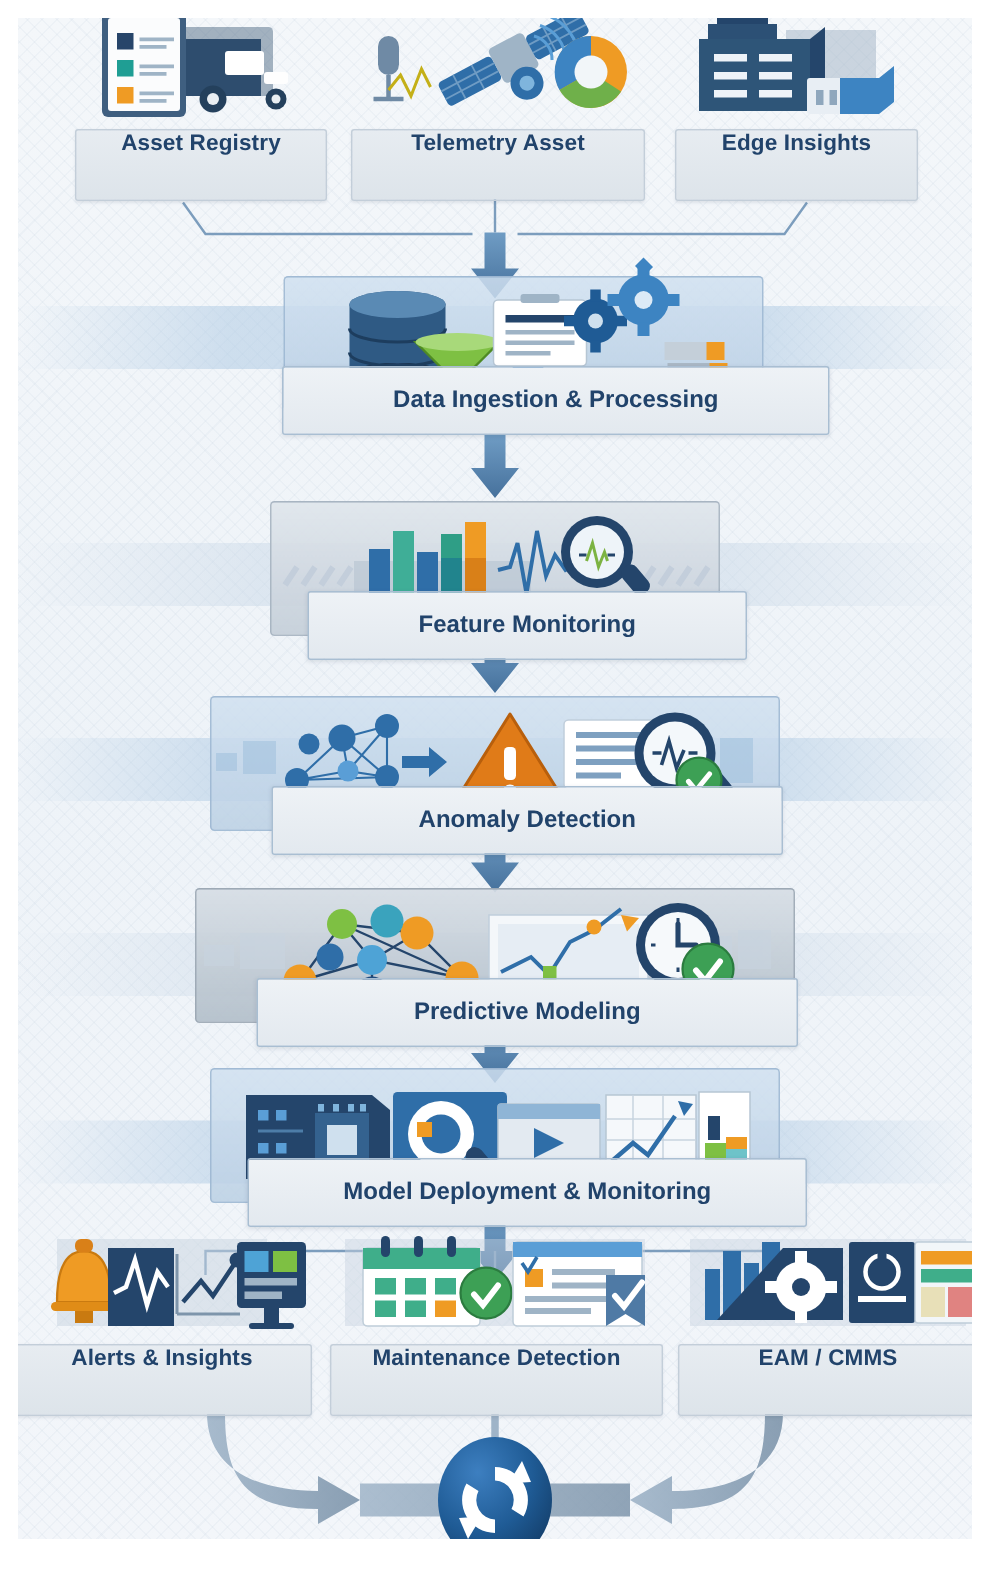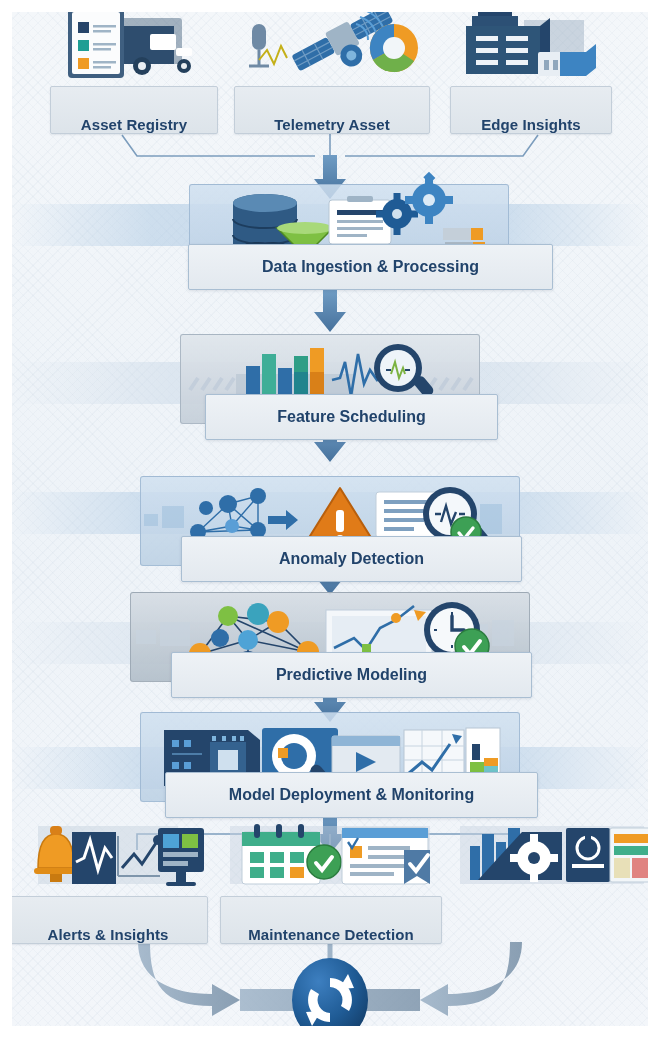--- a/index.html
+++ b/index.html
@@ -22,21 +22,21 @@
     pointer-events:none;}
   .band.soft{background:linear-gradient(90deg, rgba(255,255,255,0) 0%, rgba(198,214,230,.45) 25%, rgba(198,214,230,.5) 50%, rgba(198,214,230,.45) 75%, rgba(255,255,255,0) 100%);}
 
   
   .card{position:absolute;box-sizing:border-box;}
   .card .art{position:absolute;left:0;right:0;bottom:46px;height:92px;}
   .card .plate{
     position:absolute;left:0;right:0;bottom:0;height:46px;
     background:linear-gradient(180deg,#e7ecf1 0%,#dde4ea 100%);
     border:1px solid #c3ced9;border-radius:2px;
-    display:flex;align-items:flex-end;justify-content:center;
+    display:flex;align-items:flex-start;justify-content:center;
     box-shadow:0 1px 2px rgba(40,60,85,.10);
   }
   .card .plate span{
     font-size:15px;font-weight:bold;color:#21436b;letter-spacing:.1px;white-space:nowrap;
   }
 
   
   .stage{position:absolute;box-sizing:border-box;}
   .stage .panel{
     position:absolute;left:0;top:0;right:0;height:88px;
@@ -316,25 +316,25 @@
         <g transform="translate(218,30)">
           <circle r="24" fill="#24456b"></circle>
             <circle r="18" fill="#eef4f9"></circle>
           <path d="M-12 2 h5 M7 2 h5" stroke="#24456b" stroke-width="2"></path>
           <path d="M-7 6 l4 -12 l4 16 l4 -10 l2 6" stroke="#7cb342" stroke-width="2" fill="none"></path>
           <rect x="14" y="14" width="12" height="22" rx="5" fill="#24456b" transform="rotate(-40 14 14)"></rect>
         </g>
       </svg>
     </div>
     <div class="label" style="left:-18px;right:-18px">
-      <span>Feature Scheduling</span>
-    </div>
-  </div>
-
-  <div class="stage" style="left:128px;top:464px;width:380px;height:76px">
+      <span>Feature Monitoring</span>
+    </div>
+  </div>
+
+  <div class="stage" style="left:128px;top:452px;width:380px;height:76px">
     <div class="panel"></div>
     <div class="art">
       <svg viewBox="0 0 380 84" width="380" height="84">
         <g fill="#9fc0dd" opacity=".55">
           <rect x="4" y="34" width="14" height="12"></rect>
             <rect x="22" y="26" width="22" height="22"></rect>
           <rect x="300" y="24" width="18" height="16"></rect>
             <rect x="322" y="30" width="14" height="10"></rect>
           <rect x="300" y="44" width="30" height="10"></rect>
             <rect x="340" y="24" width="22" height="30"></rect>
@@ -597,15 +597,18 @@
         <circle cx="136" cy="42" r="11" fill="none" stroke="#ffffff" stroke-width="3"></circle>
         <rect x="133" y="28" width="6" height="8" fill="#24456b"></rect>
         <rect x="120" y="58" width="32" height="4" fill="#ffffff"></rect>
         <rect x="158" y="22" width="42" height="54" rx="2" fill="#f2f6f9" stroke="#bfcdd9"></rect>
         <rect x="162" y="28" width="34" height="9" fill="#ef9b24"></rect>
         <rect x="162" y="40" width="34" height="9" fill="#3fae8a"></rect>
         <rect x="162" y="52" width="16" height="20" fill="#e8e0b8"></rect>
         <rect x="180" y="52" width="16" height="20" fill="#d9534f" opacity=".7"></rect>
       </svg>
     </div>
+    <div class="plate">
+      <span>EAM / CMMS</span>
+    </div>
   </div>
 
 </div>
 
 </body></html>

